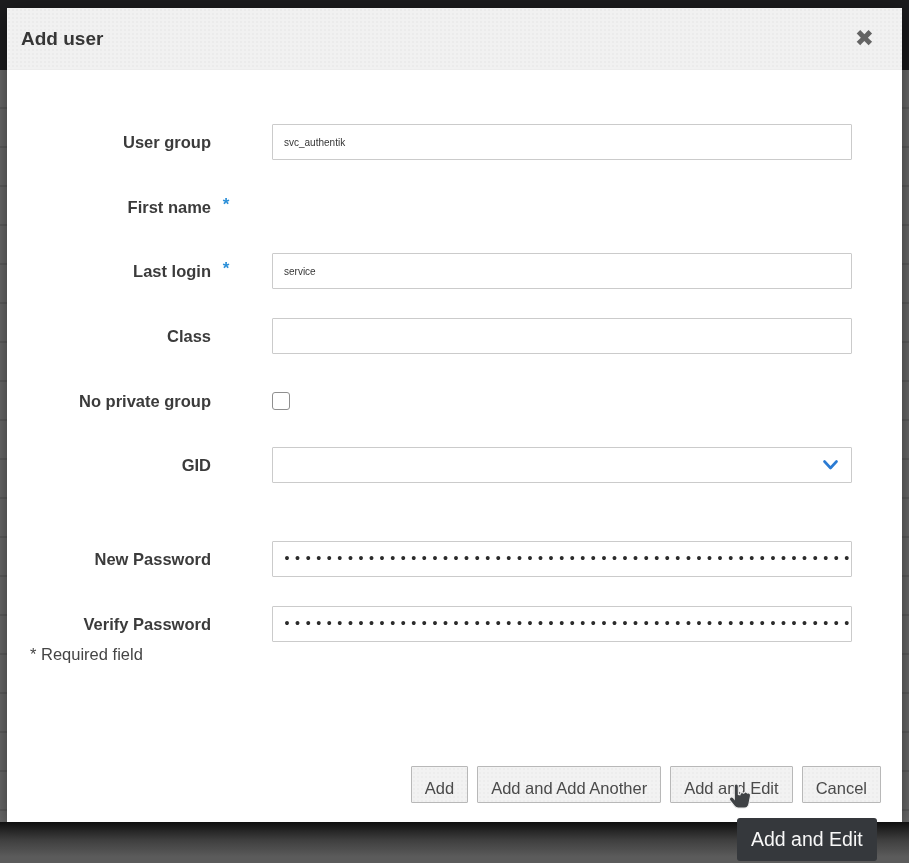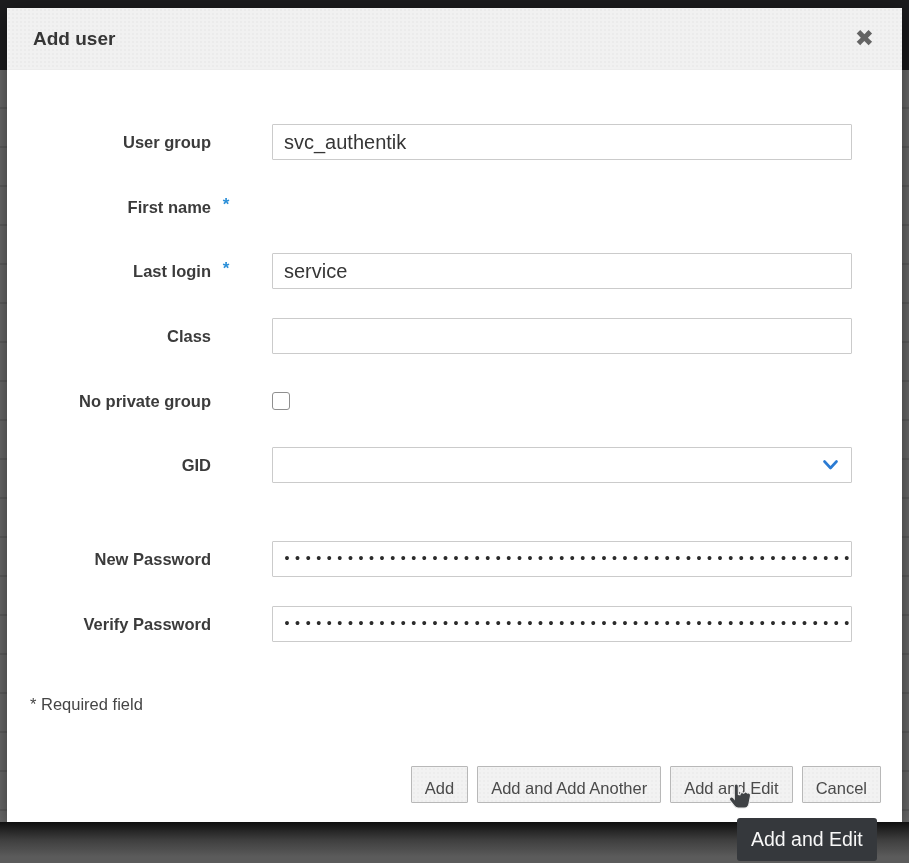--- a/index.html
+++ b/index.html
@@ -32,21 +32,21 @@
   
   #modal {
     position:absolute; left:7px; top:8px; width:895px; height:814px;
     background:#ffffff;
     box-shadow:0 6px 22px rgba(0,0,0,0.55);
   }
   #modal-header {
     height:62px; background:#f1f1f1;
     background-image:radial-gradient(rgba(0,0,0,0.025) 1px, transparent 1px);
     background-size:4px 4px;
-    display:flex; align-items:center; padding:0 24px 0 26px;
+    display:flex; align-items:center; padding:0 24px 0 14px;
     border-bottom:1px solid #ececec;
   }
   #modal-title { font-size:19px; font-weight:700; color:#363636; }
   #modal-close {
     margin-left:auto; font-size:23px; line-height:1; color:#646464;
     cursor:pointer; font-weight:700; padding:2px 4px;
   }
   #modal-body { position:relative; height:752px; }
 
   .form-row { position:absolute; left:0; width:100%; height:36px; display:flex; align-items:center; }
@@ -56,37 +56,37 @@
   }
   .asterisk {
     width:30px; text-align:center; color:#2b8fd8; font-size:17px;
     font-weight:700; flex:none; transform:translateY(-2px);
   }
   .field-input, .field-select, .field-password {
     position:absolute; left:265px; top:0; width:580px; height:36px;
     border:1px solid #cbcbcb; border-radius:1px; background:#fff;
   }
   .field-input {
-    padding:0 11px; font-size:20px; color:#363636;
+    padding:0 11px; font-size:10px; color:#363636;
     font-family:"Liberation Sans","DejaVu Sans",sans-serif; outline:none;
   }
   .field-password {
     padding:0 10px; line-height:33px; font-size:13.5px; letter-spacing:2.6px;
     color:#2b2b2b; white-space:nowrap; overflow:hidden;
     font-family:"DejaVu Sans",sans-serif;
   }
   .field-select { cursor:pointer; }
   .select-chevron { position:absolute; right:13px; top:12px; }
   .checkbox {
     position:absolute; left:265px; top:9px; width:18px; height:18px;
     border:1px solid #8f8f8f; border-radius:3px; background:#fff; cursor:pointer;
   }
 
   #required-note {
-    position:absolute; left:23px; top:625px;
+    position:absolute; left:23px; top:575px;
     font-size:16.5px; color:#454545;
   }
 
   #modal-footer {
     position:absolute; top:696px; right:21px; display:flex; gap:9px;
   }
   .btn {
     height:37px; padding:12px 13px; background:#f2f2f2;
     background-image:radial-gradient(rgba(0,0,0,0.02) 1px, transparent 1px);
     background-size:4px 4px;

